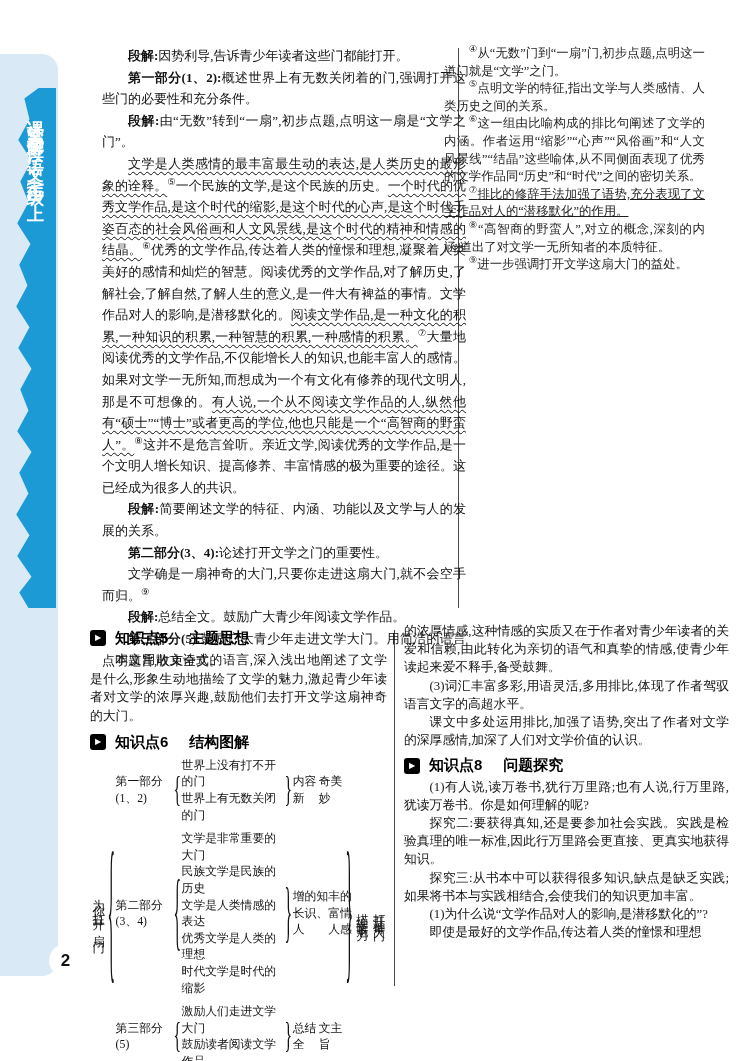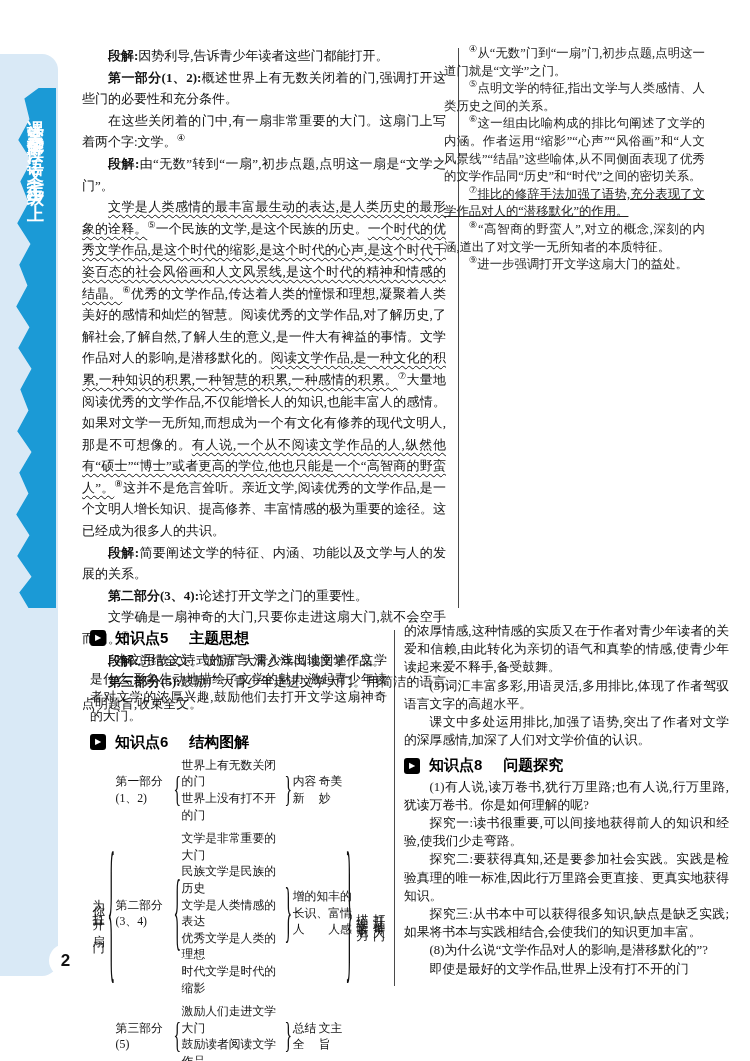--- a/index.html
+++ b/index.html
@@ -21,21 +21,21 @@
     display:flex;align-items:center;justify-content:center;
     font-family:"Liberation Sans","DejaVu Sans",sans-serif;font-weight:bold;font-size:17px;color:#111;
   }
   
   .vdiv{position:absolute;width:1px;background:#4a4a4a;}
   .vdiv-top{left:458px;top:48px;height:560px;}
   .vdiv-bot{left:394px;top:630px;height:356px;}
   
   .col{text-align:justify;}
   .col p{margin:0;text-indent:2em;}
-  .col-top-left{position:absolute;left:82px;top:45px;width:364px;font-size:13px;line-height:21.6px;}
+  .col-top-left{position:absolute;left:102px;top:45px;width:364px;font-size:13px;line-height:21.6px;}
   .col-top-right{position:absolute;left:444px;top:45px;width:261px;font-size:12.4px;line-height:17.6px;color:#1e1e1e;}
   .col-bot-left{position:absolute;left:90px;top:622px;width:297px;font-size:12.8px;line-height:18.8px;}
   .col-bot-right{position:absolute;left:404px;top:622px;width:325px;font-size:12.8px;line-height:18.2px;}
   .lead{font-weight:bold;}
   .wavy{text-decoration:underline;text-decoration-style:wavy;text-decoration-thickness:1px;text-underline-offset:3px;}
   sup.ref{font-size:9.5px;line-height:0;vertical-align:super;}
   .note{margin:0;}
   .m0{margin-top:46px;} .m1{margin-top:50px;} .m2{margin-top:0;} .m3{margin-top:16px;text-decoration:underline;} .m4{margin-top:29px;} .m5{margin-top:114px;}
   
   .kp{display:flex;align-items:center;gap:9px;margin:7px 0 3px;text-indent:0;
@@ -68,21 +68,20 @@
   <div class="page-badge">
     <span>2</span>
   </div>
 
   <div class="vdiv vdiv-top"></div>
   <div class="vdiv vdiv-bot"></div>
 
   <div class="col col-top-left">
     <p><span class="lead">段解:</span><span>因势利导,告诉青少年读者这些门都能打开。</span></p>
     <p><span class="lead">第一部分(1、2):</span><span>概述世界上有无数关闭着的门,强调打开这些门的必要性和充分条件。</span></p>
-    <p><span>在这些关闭着的门中,有一扇非常重要的大门。这扇门上写着两个字:文学。</span><sup class="ref">④</sup></p>
     <p><span class="lead">段解:</span><span>由“无数”转到“一扇”,初步点题,点明这一扇是“文学之门”。</span></p>
     <p><span class="wavy">文学是人类感情的最丰富最生动的表达,是人类历史的最形象的诠释。</span><sup class="ref">⑤</sup><span>一个民族的文学,是这个民族的历史。</span><span class="wavy">一个时代的优秀文学作品,是这个时代的缩影,是这个时代的心声,是这个时代千姿百态的社会风俗画和人文风景线,是这个时代的精神和情感的结晶。</span><sup class="ref">⑥</sup><span>优秀的文学作品,传达着人类的憧憬和理想,凝聚着人类美好的感情和灿烂的智慧。阅读优秀的文学作品,对了解历史,了解社会,了解自然,了解人生的意义,是一件大有裨益的事情。文学作品对人的影响,是潜移默化的。</span><span class="wavy">阅读文学作品,是一种文化的积累,一种知识的积累,一种智慧的积累,一种感情的积累。</span><sup class="ref">⑦</sup><span>大量地阅读优秀的文学作品,不仅能增长人的知识,也能丰富人的感情。如果对文学一无所知,而想成为一个有文化有修养的现代文明人,那是不可想像的。</span><span class="wavy">有人说,一个从不阅读文学作品的人,纵然他有“硕士”“博士”或者更高的学位,他也只能是一个“高智商的野蛮人”。</span><sup class="ref">⑧</sup><span>这并不是危言耸听。亲近文学,阅读优秀的文学作品,是一个文明人增长知识、提高修养、丰富情感的极为重要的途径。这已经成为很多人的共识。</span></p>
     <p><span class="lead">段解:</span><span>简要阐述文学的特征、内涵、功能以及文学与人的发展的关系。</span></p>
     <p><span class="lead">第二部分(3、4):</span><span>论述打开文学之门的重要性。</span></p>
     <p><span>文学确是一扇神奇的大门,只要你走进这扇大门,就不会空手而归。</span><sup class="ref">⑨</sup></p>
     <p><span class="lead">段解:</span><span>总结全文。鼓励广大青少年阅读文学作品。</span></p>
     <p><span class="lead">第三部分(5):</span><span>鼓励广大青少年走进文学大门。用简洁的语言点明题旨,收束全文。</span></p>
   </div>
 
   <div class="col col-top-right">
@@ -121,22 +120,22 @@
 
         <div class="dg-part">
           <div class="dg-pname">
             <div>第一部分</div>
             <div>(1、2)</div>
           </div>
           <div class="brace" style="--sy:1.6">
               <span>{</span>
             </div>
           <div class="dg-items">
+            <div>世界上没有打不开的门</div>
             <div>世界上有无数关闭的门</div>
-            <div>世界上没有打不开的门</div>
           </div>
           <div class="brace" style="--sy:1.6">
               <span>}</span>
             </div>
           <div class="dg-res">
             <div>内容新</div>
             <div>奇美妙</div>
           </div>
         </div>
 
@@ -205,20 +204,19 @@
     <p>课文中多处运用排比,加强了语势,突出了作者对文学的深厚感情,加深了人们对文学价值的认识。</p>
 
     <div class="kp">
       <span class="kp-icon">
           <span>▶</span>
         </span>
       <span>知识点8</span>
       <span class="kp-title">问题探究</span>
     </div>
     <p>(1)有人说,读万卷书,犹行万里路;也有人说,行万里路,犹读万卷书。你是如何理解的呢?</p>
-    <p>探究一:读书很重要,可以间接地获得前人的知识和经验,使我们少走弯路。</p>
     <p>探究二:要获得真知,还是要参加社会实践。实践是检验真理的唯一标准,因此行万里路会更直接、更真实地获得知识。</p>
     <p>探究三:从书本中可以获得很多知识,缺点是缺乏实践;如果将书本与实践相结合,会使我们的知识更加丰富。</p>
-    <p>(8)为什么说“文学作品对人的影响,是潜移默化的”?</p>
-    <p>即使是最好的文学作品,世界上没有打不开的门</p>
+    <p>(1)为什么说“文学作品对人的影响,是潜移默化的”?</p>
+    <p>即使是最好的文学作品,传达着人类的憧憬和理想</p>
   </div>
 
 </div>
 
 </body></html>

